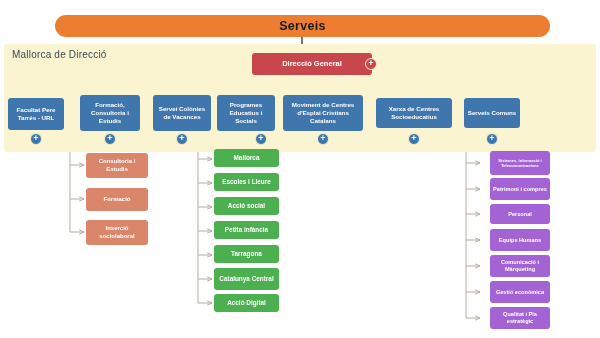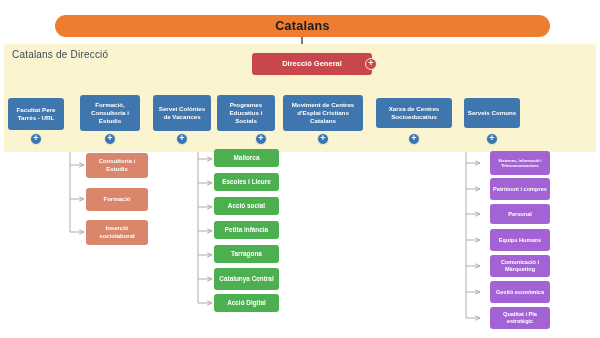--- a/index.html
+++ b/index.html
@@ -189,25 +189,25 @@
       <path d="M466,189 L480,189" marker-end="url(#ar)"></path>
       <path d="M466,214 L480,214" marker-end="url(#ar)"></path>
       <path d="M466,240 L480,240" marker-end="url(#ar)"></path>
       <path d="M466,266 L480,266" marker-end="url(#ar)"></path>
       <path d="M466,292 L480,292" marker-end="url(#ar)"></path>
       <path d="M466,318 L480,318" marker-end="url(#ar)"></path>
     </g>
   </svg>
 
   <div class="patronat">
-    <span>Catalans</span>
+    <span>Serveis</span>
   </div>
 
   <div class="council-panel"></div>
-  <div class="council-label">Catalans de Direcció</div>
+  <div class="council-label">Mallorca de Direcció</div>
 
   <div class="direccio">
     <span>Direcció General</span>
   </div>
   <div class="plus red" style="left:365px; top:58px;">
       <span>+</span>
     </div>
 
   <div class="blue-box" style="left:8px;   top:98px; width:56px; height:32px;">
     <span>Facultat Pere Tarrés - URL</span>

